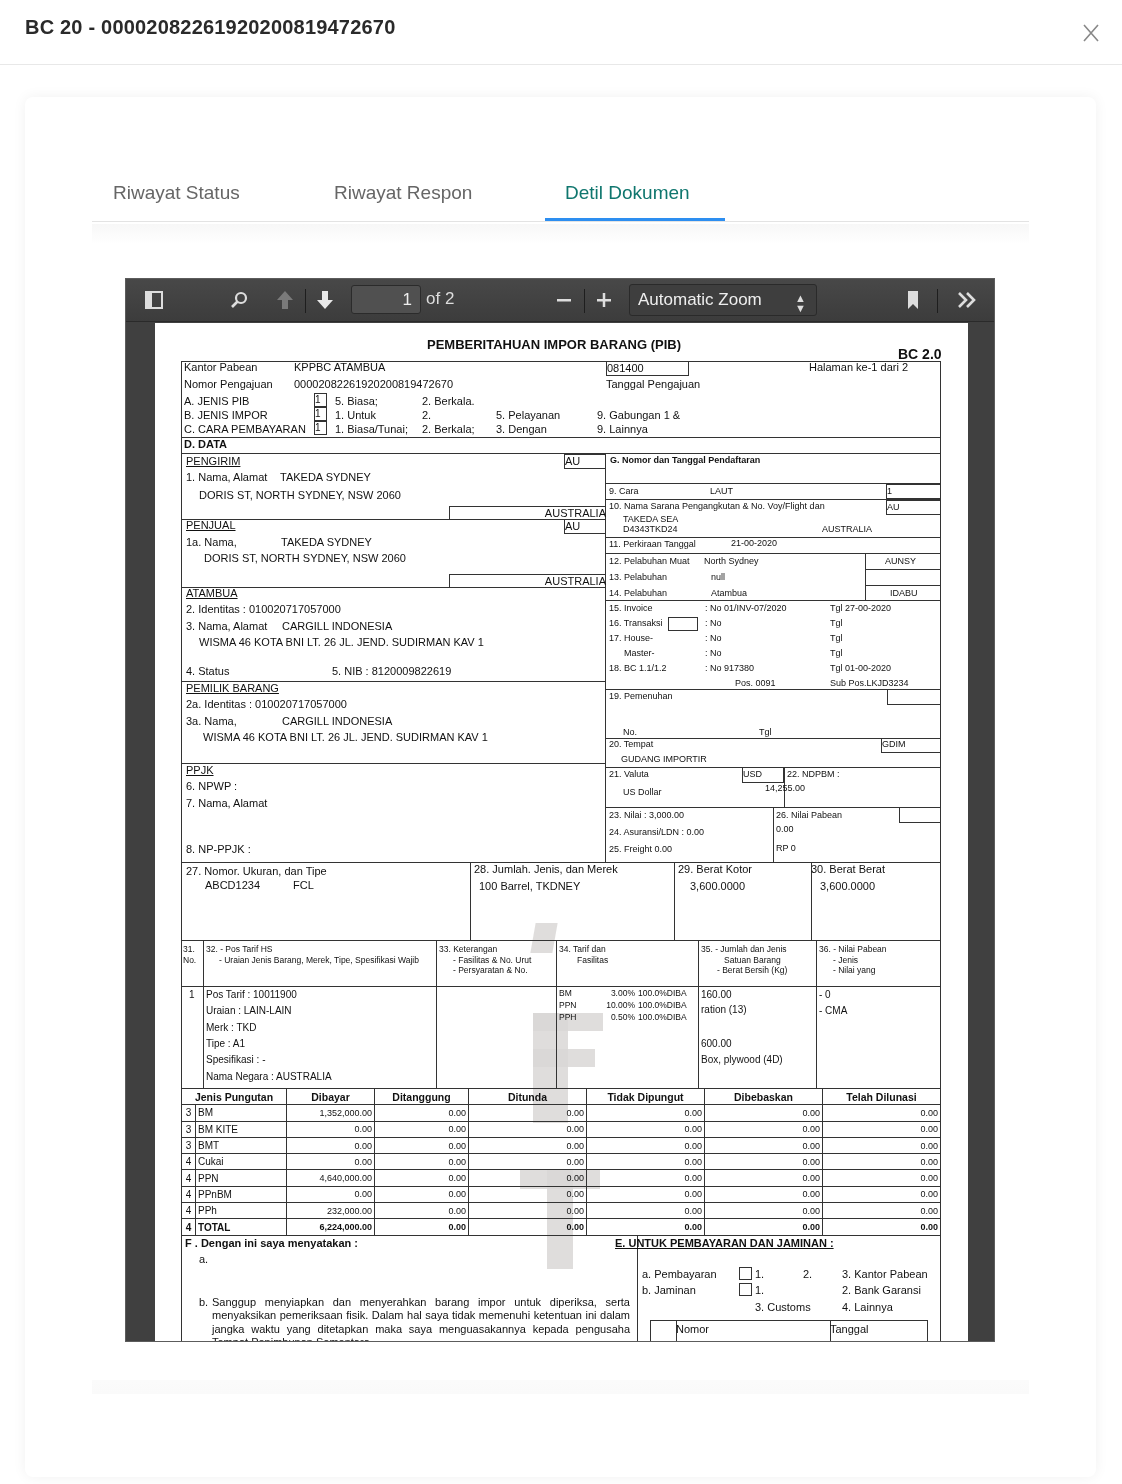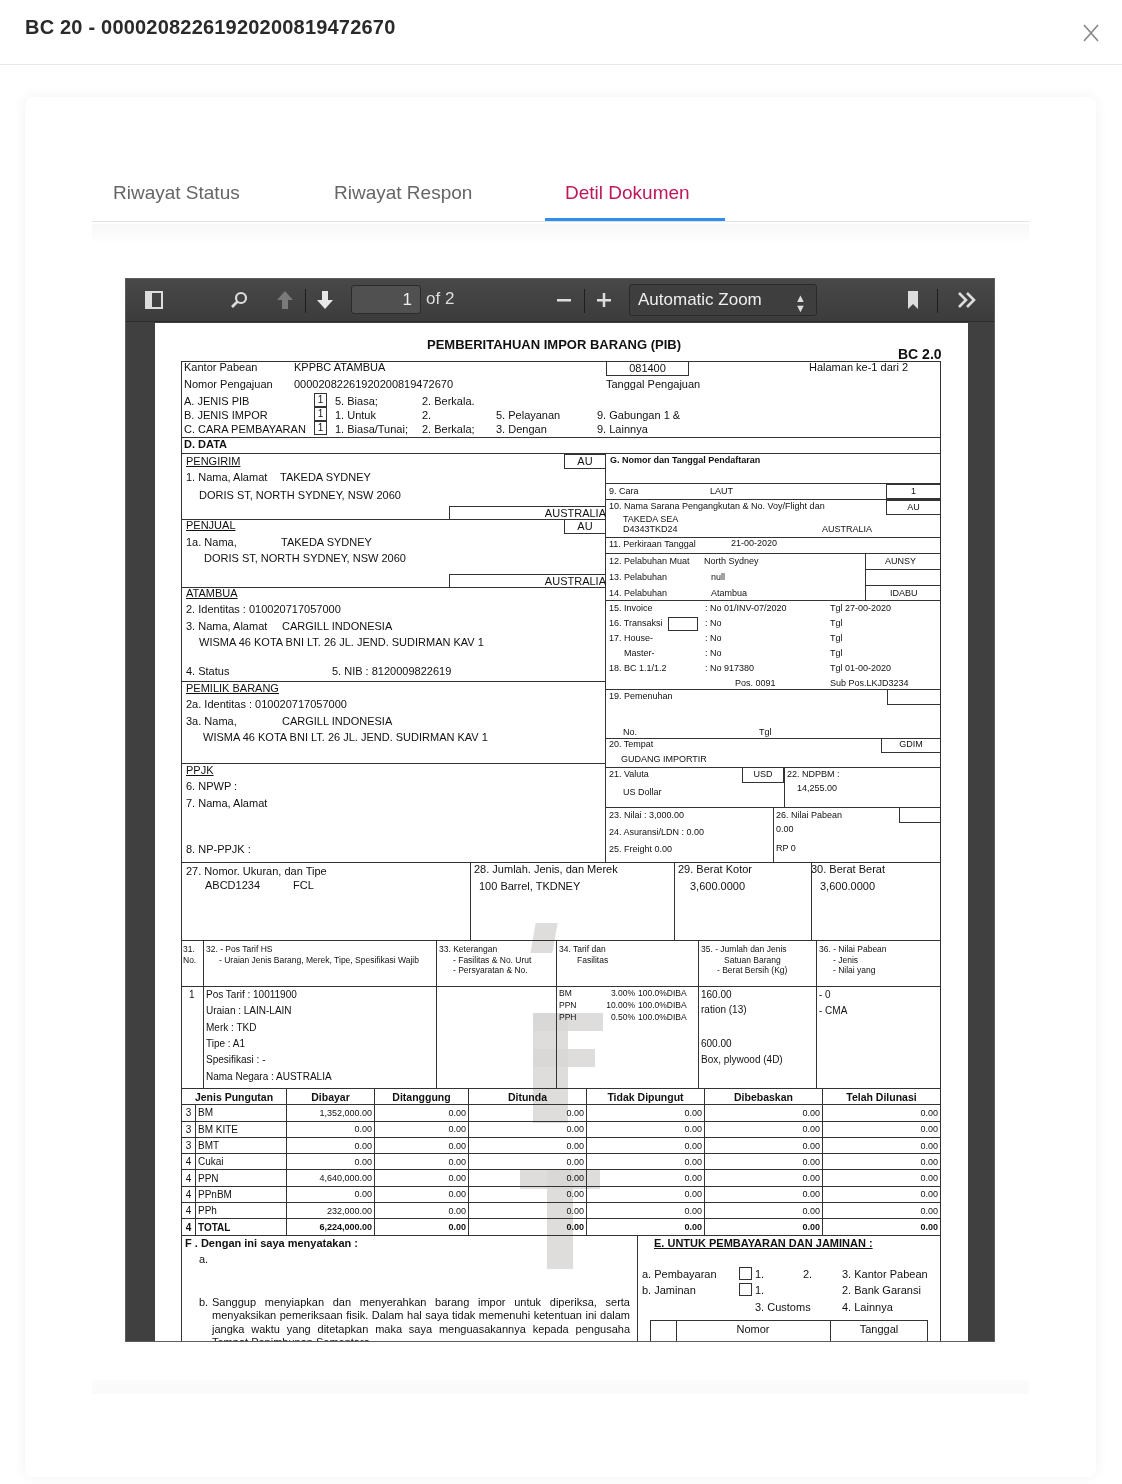--- a/index.html
+++ b/index.html
@@ -10,21 +10,21 @@
   .modal-title { position: absolute; left: 25px; top: 16px; font-size: 20px; font-weight: bold; color: #2a2a2a; letter-spacing: 0.2px; font-family: "Liberation Sans", sans-serif; }
   .close-btn { position: absolute; left: 1078px; top: 20px; width: 26px; height: 26px; cursor: pointer; }
   .close-btn svg { width: 26px; height: 26px; }
 
   .card { position: absolute; left: 25px; top: 97px; width: 1071px; height: 1380px; background: #fff; border-radius: 8px; box-shadow: 0 0 14px rgba(0,0,0,0.06); }
 
   .tabs { position: absolute; left: 92px; top: 170px; width: 937px; height: 52px; border-bottom: 1px solid #e3e3e3; }
   .tab { position: absolute; top: 12px; font-size: 19px; color: #666; cursor: pointer; font-family: "Liberation Sans", sans-serif; }
   .tab.t1 { left: 21px; }
   .tab.t2 { left: 242px; }
-  .tab.t3 { left: 473px; color: #be185d; }
+  .tab.t3 { left: 473px; color: #0f766e; }
   .tab-underline { position: absolute; left: 453px; top: 48px; width: 180px; height: 3px; background: #2d8ef0; }
   .tab-shadow { position: absolute; left: 92px; top: 224px; width: 937px; height: 20px; background: linear-gradient(#f7f7f7, #ffffff); }
   .bottom-shadow { position: absolute; left: 92px; top: 1380px; width: 937px; height: 14px; background: linear-gradient(#fbfbfb, #fafafa); }
 
   .viewer { position: absolute; left: 125px; top: 278px; width: 870px; height: 1064px; background: #404040; border: 1px solid #5c5c5c; overflow: hidden; }
   .toolbar { position: absolute; left: 0; top: 0; width: 868px; height: 43px; background: linear-gradient(#484848, #3c3c3c); border-bottom: 1px solid #2a2a2a; }
   .tb-btn { position: absolute; top: 7px; width: 28px; height: 28px; cursor: pointer; display:flex; align-items:center; justify-content:center; }
   .tb-sep { position: absolute; top: 10px; width: 1px; height: 24px; background: #1e1e1e; }
   .page-input { position: absolute; left: 225px; top: 6px; width: 70px; height: 29px; border: 1px solid #2b2b2b; border-radius: 3px; background: #505050; color: #eee; font-size: 17px; text-align: right; padding-right: 8px; line-height: 27px; font-family: "Liberation Sans", sans-serif; }
   .page-count { position: absolute; left: 300px; top: 10px; color: #ddd; font-size: 17px; font-family: "Liberation Sans", sans-serif; }
@@ -37,21 +37,21 @@
   .f11 { font-size: 11px; }
   .f10 { font-size: 10px; }
   .f9 { font-size: 9px; }
   .f8 { font-size: 8.5px; }
   .b { font-weight: bold; }
   .u { text-decoration: underline; }
   .box { position: absolute; border: 1px solid #333; }
   .hl { position: absolute; height: 1px; background: #333; }
   .vl { position: absolute; width: 1px; background: #333; }
   .r { text-align: right; }
-  .c { text-align: center; }
+  .c { }
 
   table.pung { position: absolute; left: 26px; top: 765px; width: 760px; border-collapse: collapse; font-size: 10px; }
   table.pung th, table.pung td { border: 1px solid #333; height: 16.3px; padding: 0 2px; }
   table.pung th { font-size: 10.5px; font-weight: bold; }
   table.pung td.num { text-align: right; font-size: 9px; }
   table.pung td.idx { width: 14px; text-align: center; }
   table.pung tr.total td { font-weight: bold; }
 </style>
 </head>
 <body>
@@ -270,21 +270,21 @@
     <div class="hl" style="left:450px;top:415px;width:336px"></div>
     <div class="abs f9" style="left:454px;top:416px">20. Tempat</div>
     <div class="box f9 c" style="left:726px;top:415px;width:60px;height:15px;line-height:13px;border-top:none">GDIM</div>
     <div class="abs f9" style="left:466px;top:431px">GUDANG IMPORTIR</div>
     <div class="hl" style="left:450px;top:444px;width:336px"></div>
 
     <div class="abs f9" style="left:454px;top:446px">21. Valuta</div>
     <div class="box f9 c" style="left:587px;top:445px;width:42px;height:15px;line-height:13px;border-top:none">USD</div>
     <div class="vl" style="left:629px;top:444px;height:40px"></div>
     <div class="abs f9" style="left:632px;top:446px">22. NDPBM :</div>
-    <div class="abs f9" style="left:642px;top:460px">14,255.00</div>
+    <div class="abs f9" style="left:610px;top:460px">14,255.00</div>
     <div class="abs f9" style="left:468px;top:464px">US Dollar</div>
     <div class="hl" style="left:450px;top:484px;width:336px"></div>
 
     <div class="abs f9" style="left:454px;top:487px">23. Nilai :  3,000.00</div>
     <div class="vl" style="left:618px;top:484px;height:56px"></div>
     <div class="abs f9" style="left:621px;top:487px">26. Nilai Pabean</div>
     <div class="box" style="left:744px;top:484px;width:42px;height:16px;border-top:none"></div>
     <div class="abs f9" style="left:621px;top:501px">0.00</div>
     <div class="abs f9" style="left:454px;top:504px">24. Asuransi/LDN : 0.00</div>
     <div class="abs f9" style="left:454px;top:521px">25. Freight   0.00</div>
@@ -448,21 +448,21 @@
         </tbody>
     </table>
 
     <div class="box" style="left:26px;top:912px;width:760px;height:140px"></div>
     <div class="vl" style="left:482px;top:912px;height:140px"></div>
     <div class="abs f11 b" style="left:30px;top:914px">F . Dengan ini saya menyatakan :</div>
     <div class="abs f11" style="left:44px;top:930px">a.</div>
     <div class="abs f11" style="left:44px;top:973px">b.</div>
     <div class="f11" style="position:absolute;left:57px;top:973px;width:418px;line-height:13.3px;text-align:justify">Sanggup menyiapkan dan menyerahkan barang impor untuk diperiksa, serta menyaksikan pemeriksaan fisik. Dalam hal saya tidak memenuhi ketentuan ini dalam jangka waktu yang ditetapkan maka saya menguasakannya kepada pengusaha Tempat Penimbunan Sementara</div>
 
-    <div class="abs f11 b u" style="left:499px;top:914px">E. UNTUK PEMBAYARAN DAN JAMINAN :</div>
+    <div class="abs f11 b u" style="left:460px;top:914px">E. UNTUK PEMBAYARAN DAN JAMINAN :</div>
     <div class="abs f11" style="left:487px;top:945px">a. Pembayaran</div>
     <div class="box" style="left:584px;top:944px;width:13px;height:13px"></div>
     <div class="abs f11" style="left:600px;top:945px">1.</div>
     <div class="abs f11" style="left:648px;top:945px">2.</div>
     <div class="abs f11" style="left:687px;top:945px">3. Kantor Pabean</div>
     <div class="abs f11" style="left:487px;top:961px">b. Jaminan</div>
     <div class="box" style="left:584px;top:960px;width:13px;height:13px"></div>
     <div class="abs f11" style="left:600px;top:961px">1.</div>
     <div class="abs f11" style="left:687px;top:961px">2. Bank Garansi</div>
     <div class="abs f11" style="left:600px;top:978px">3. Customs</div>

